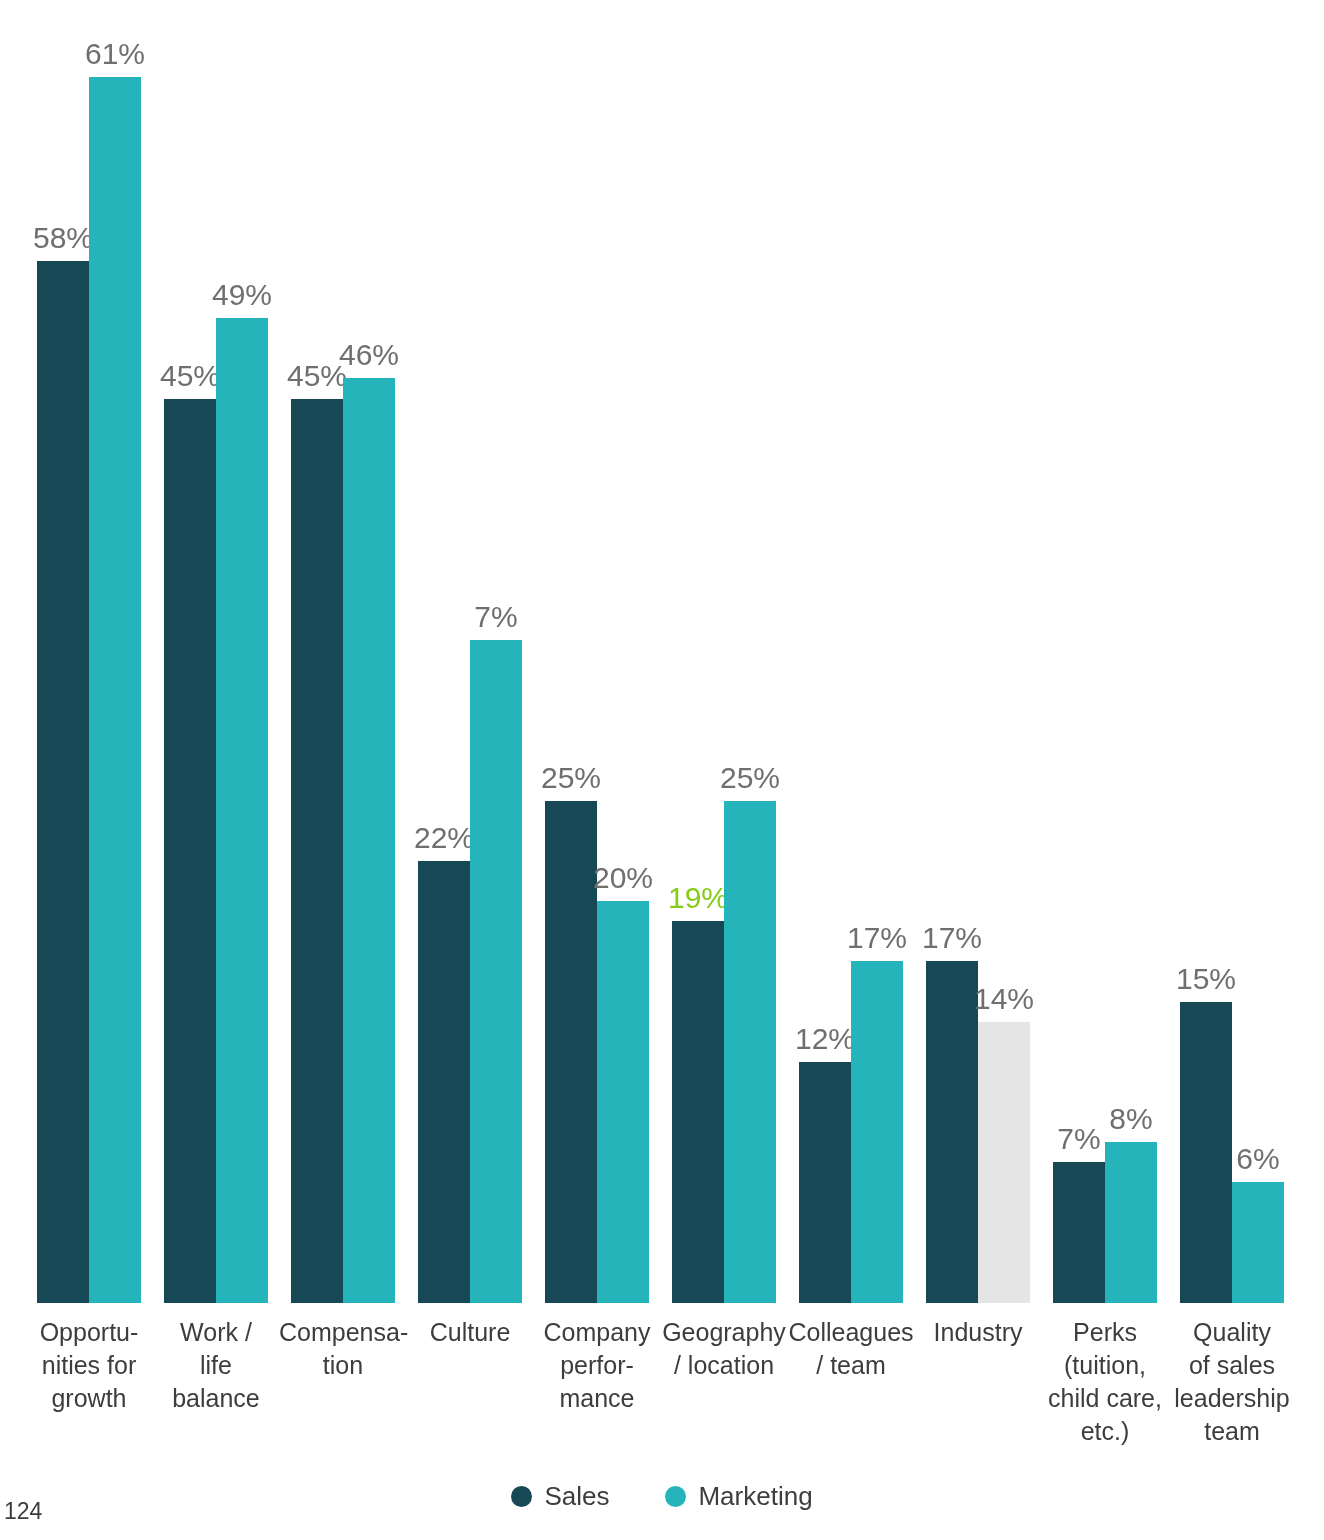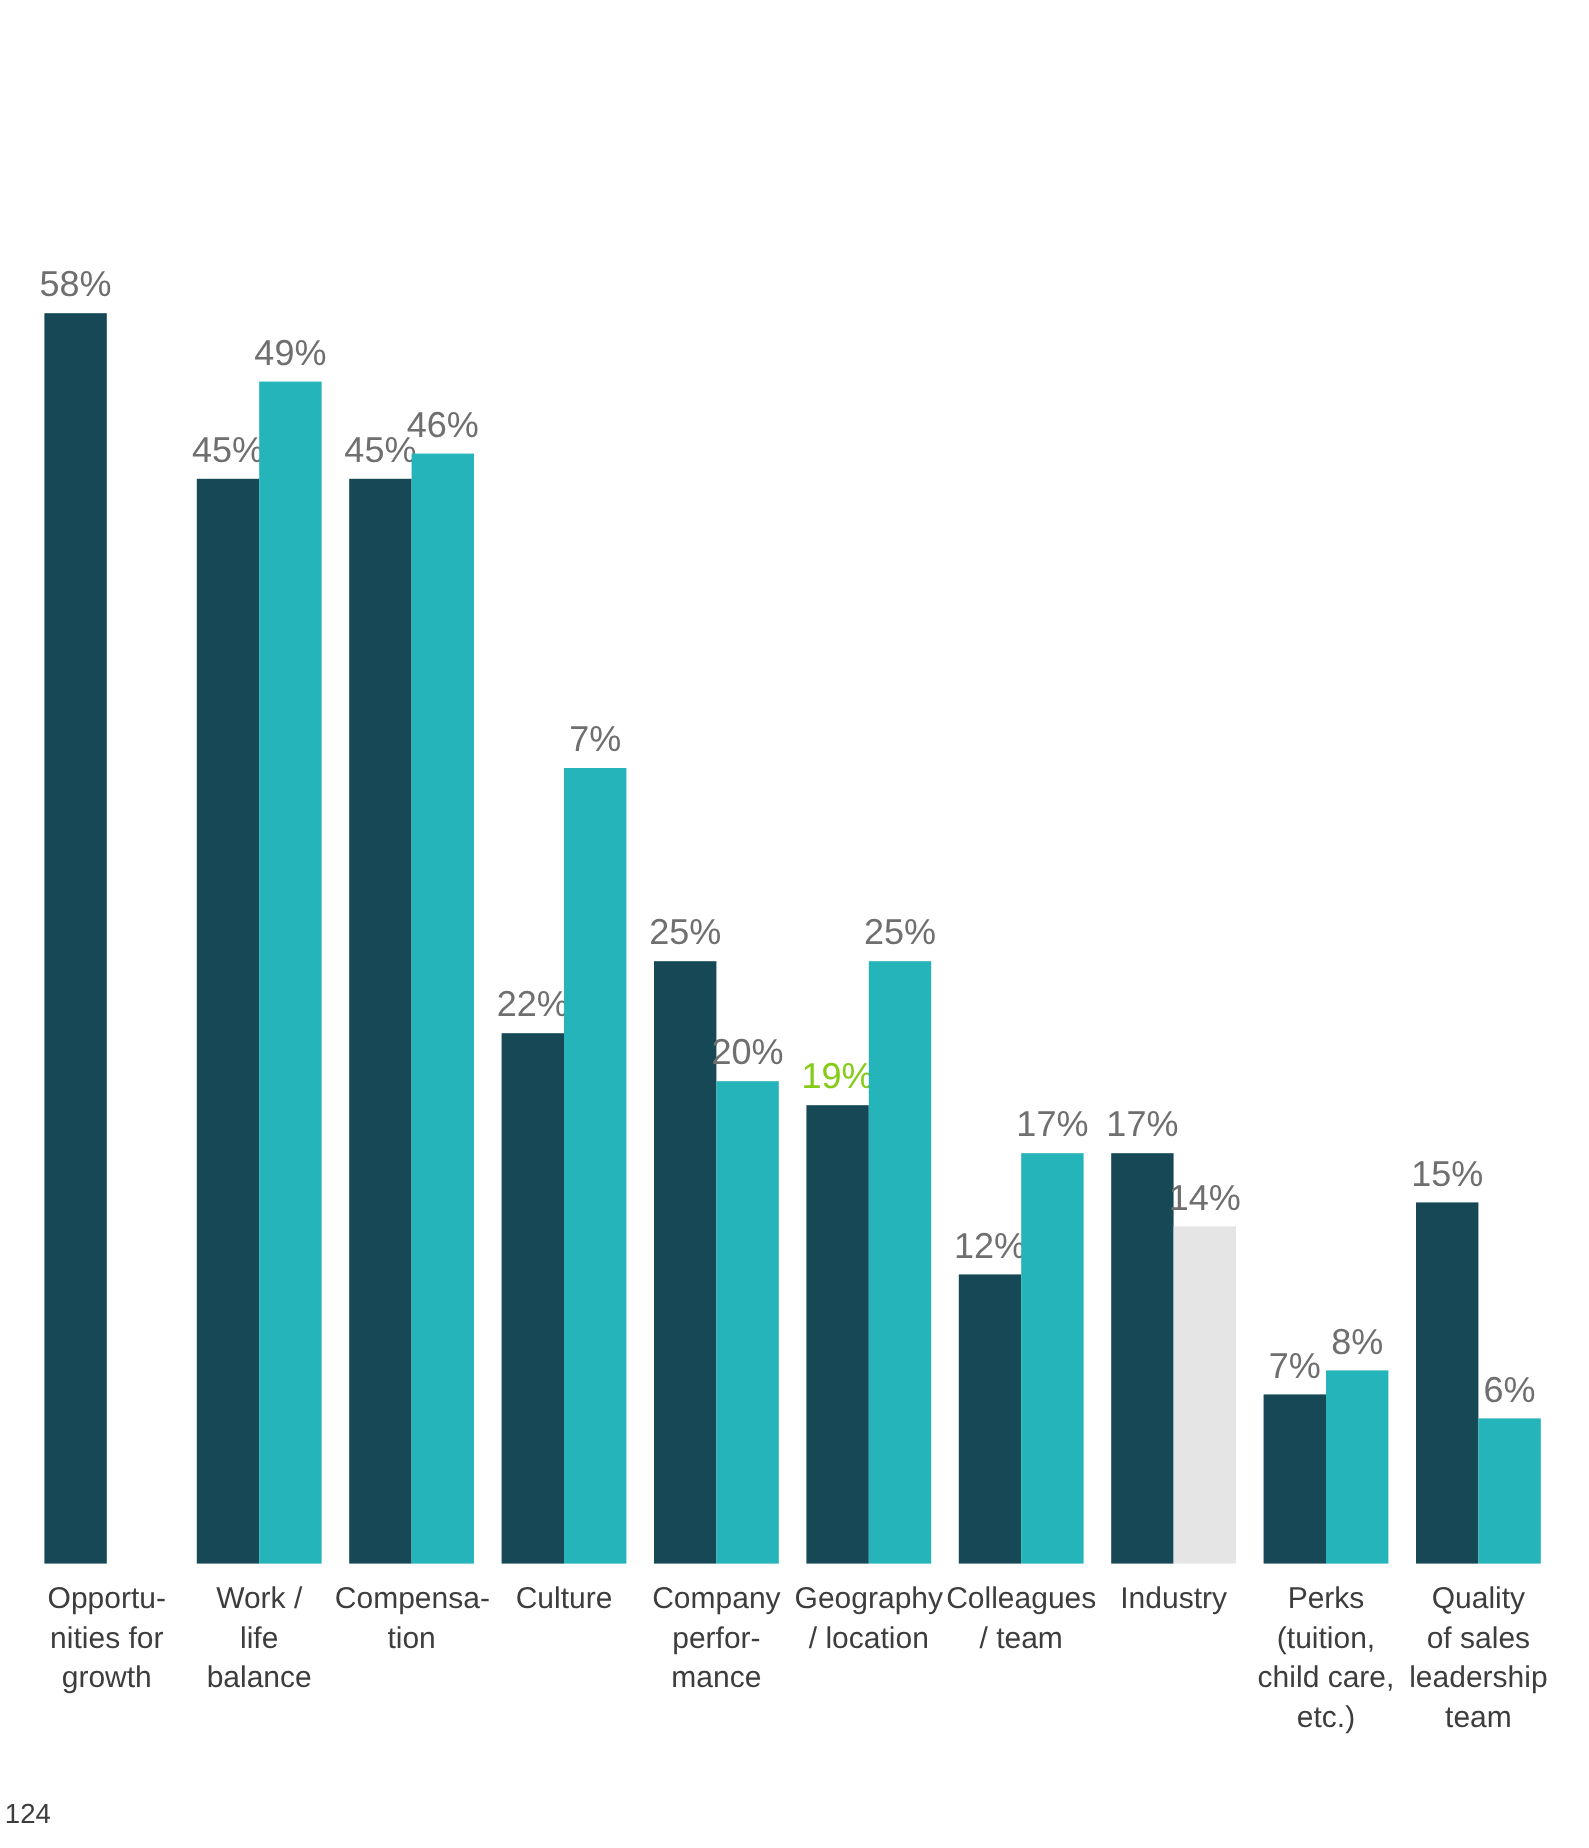--- a/index.html
+++ b/index.html
@@ -124,20 +124,23 @@
 </head>
 <body>
 
 <div id="chart-root">
 
   <div id="plot">
       <div class="bar-group" style="left: 37px; width: 104px;">
         <div class="bar sales" style="height: 1042px; background: rgb(22, 73, 85);">
           <span class="bar-label" style="color: rgb(111, 111, 111);">58%</span>
         </div>
+        <div class="bar marketing" style="height: 1226.1px; background: rgb(36, 180, 185);">
+          <span class="bar-label" style="color: rgb(111, 111, 111);">61%</span>
+        </div>
       </div>
       <div class="bar-group" style="left: 164px; width: 104px;">
         <div class="bar sales" style="height: 904.5px; background: rgb(22, 73, 85);">
           <span class="bar-label" style="color: rgb(111, 111, 111);">45%</span>
         </div>
         <div class="bar marketing" style="height: 984.9px; background: rgb(36, 180, 185);">
           <span class="bar-label" style="color: rgb(111, 111, 111);">49%</span>
         </div>
       </div>
       <div class="bar-group" style="left: 291px; width: 104px;">
@@ -247,16 +250,26 @@
         <span class="ln">etc.)</span>
       </div>
       <div class="cat-label" style="left: 1168px;">
         <span class="ln">Quality</span>
         <span class="ln">of sales</span>
         <span class="ln">leadership</span>
         <span class="ln">team</span>
       </div>
     </div>
 
+  <div id="legend">
+      <div class="legend-item">
+        <span class="legend-dot sales" style="background: rgb(22, 73, 85);"></span>
+        <span class="legend-text">Sales</span>
+      </div>
+      <div class="legend-item">
+        <span class="legend-dot marketing" style="background: rgb(36, 180, 185);"></span>
+        <span class="legend-text">Marketing</span>
+      </div>
+    </div>
 
   <div id="page-number">124</div>
 
 </div>
 
 </body></html>

